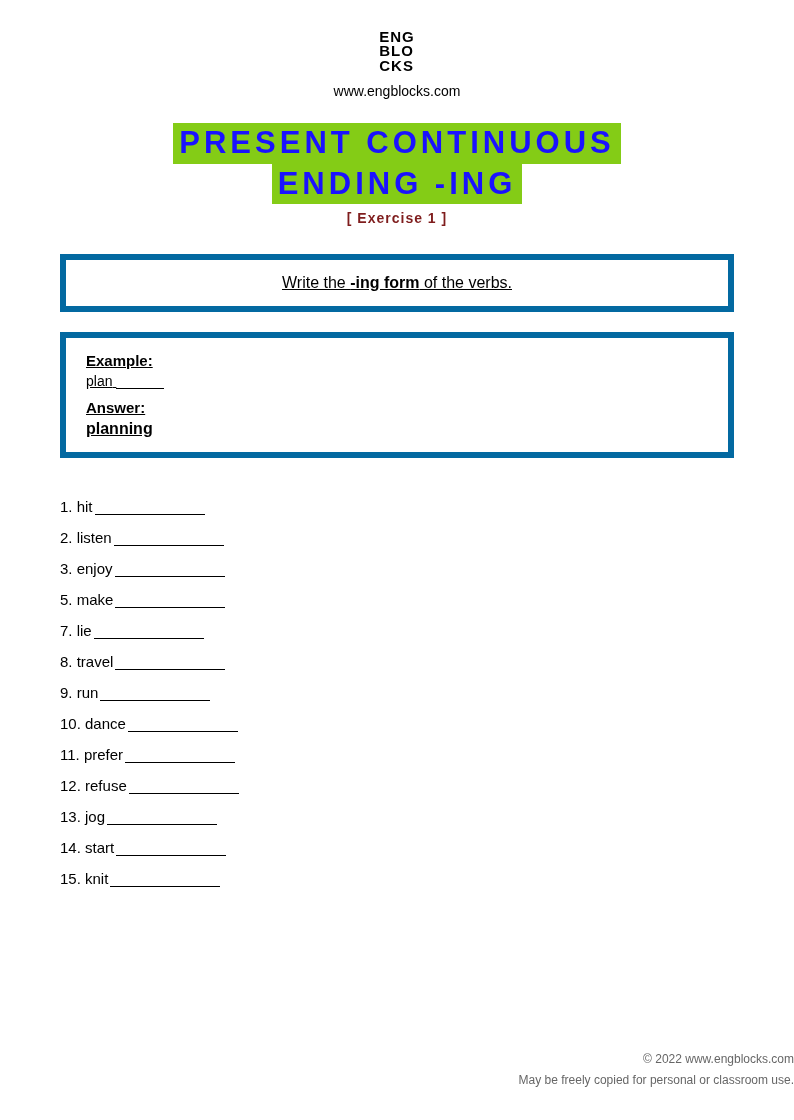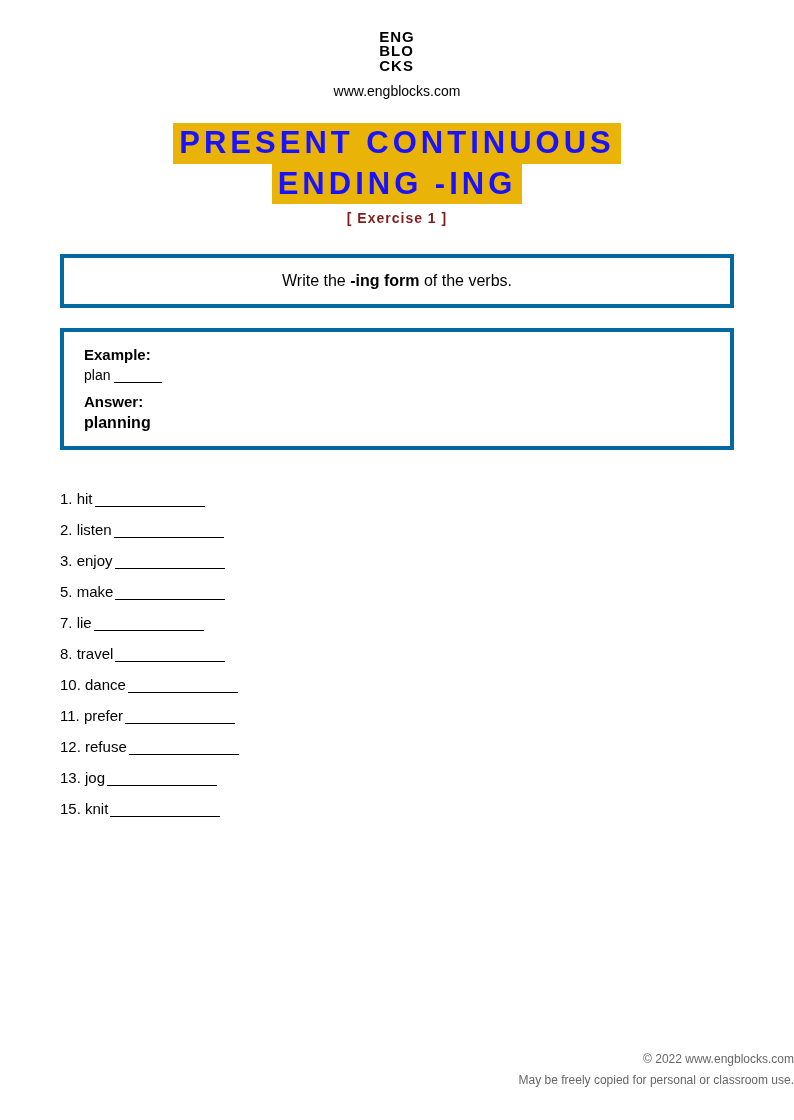--- a/index.html
+++ b/index.html
@@ -32,40 +32,41 @@
   .site-url {
     font-size: 14px;
     margin-top: 2px;
   }
   .title-wrap {
     text-align: center;
     margin-bottom: 28px;
   }
   .title-line {
     display: inline-block;
-    background: #eab308;
+    background: #84cc16;
     color: #1a12ff;
     font-weight: 900;
     font-size: 31px;
     letter-spacing: 4px;
     padding: 1px 6px;
     line-height: 1.25;
     font-family: Arial, sans-serif;
   }
   .subtitle {
     margin-top: 6px;
     color: #7f1d1d;
     font-weight: 700;
     font-size: 14px;
     letter-spacing: 1px;
   }
   .box {
-    border: 4px solid #0369a1;
+    border: 6px solid #0369a1;
     padding: 14px 20px;
     margin-bottom: 20px;
+    text-decoration: underline;
   }
   .instruction-box {
     text-align: center;
     font-size: 16px;
   }
   .instruction-box .bold {
     font-weight: 700;
   }
   .example-box {
     font-size: 15px;
@@ -153,23 +154,25 @@
   <div class="answer">planning</div>
 </div>
 
 <div class="exercise-list">
   <div class="exercise-item"><span>1.</span> <span>hit</span><span class="blank-long"></span></div>
   <div class="exercise-item"><span>2.</span> <span>listen</span><span class="blank-long"></span></div>
   <div class="exercise-item"><span>3.</span> <span>enjoy</span><span class="blank-long"></span></div>
   <div class="exercise-item"><span>5.</span> <span>make</span><span class="blank-long"></span></div>
   <div class="exercise-item"><span>7.</span> <span>lie</span><span class="blank-long"></span></div>
   <div class="exercise-item"><span>8.</span> <span>travel</span><span class="blank-long"></span></div>
+  <div class="exercise-item"><span>9.</span> <span>run</span><span class="blank-long"></span></div>
   <div class="exercise-item"><span>10.</span> <span>dance</span><span class="blank-long"></span></div>
   <div class="exercise-item"><span>11.</span> <span>prefer</span><span class="blank-long"></span></div>
   <div class="exercise-item"><span>12.</span> <span>refuse</span><span class="blank-long"></span></div>
   <div class="exercise-item"><span>13.</span> <span>jog</span><span class="blank-long"></span></div>
+  <div class="exercise-item"><span>14.</span> <span>start</span><span class="blank-long"></span></div>
   <div class="exercise-item"><span>15.</span> <span>knit</span><span class="blank-long"></span></div>
 </div>
 
 <div class="footer">
   <div>© 2022 www.engblocks.com</div>
   <div>May be freely copied for personal or classroom use.</div>
 </div>
 
 </body></html>

